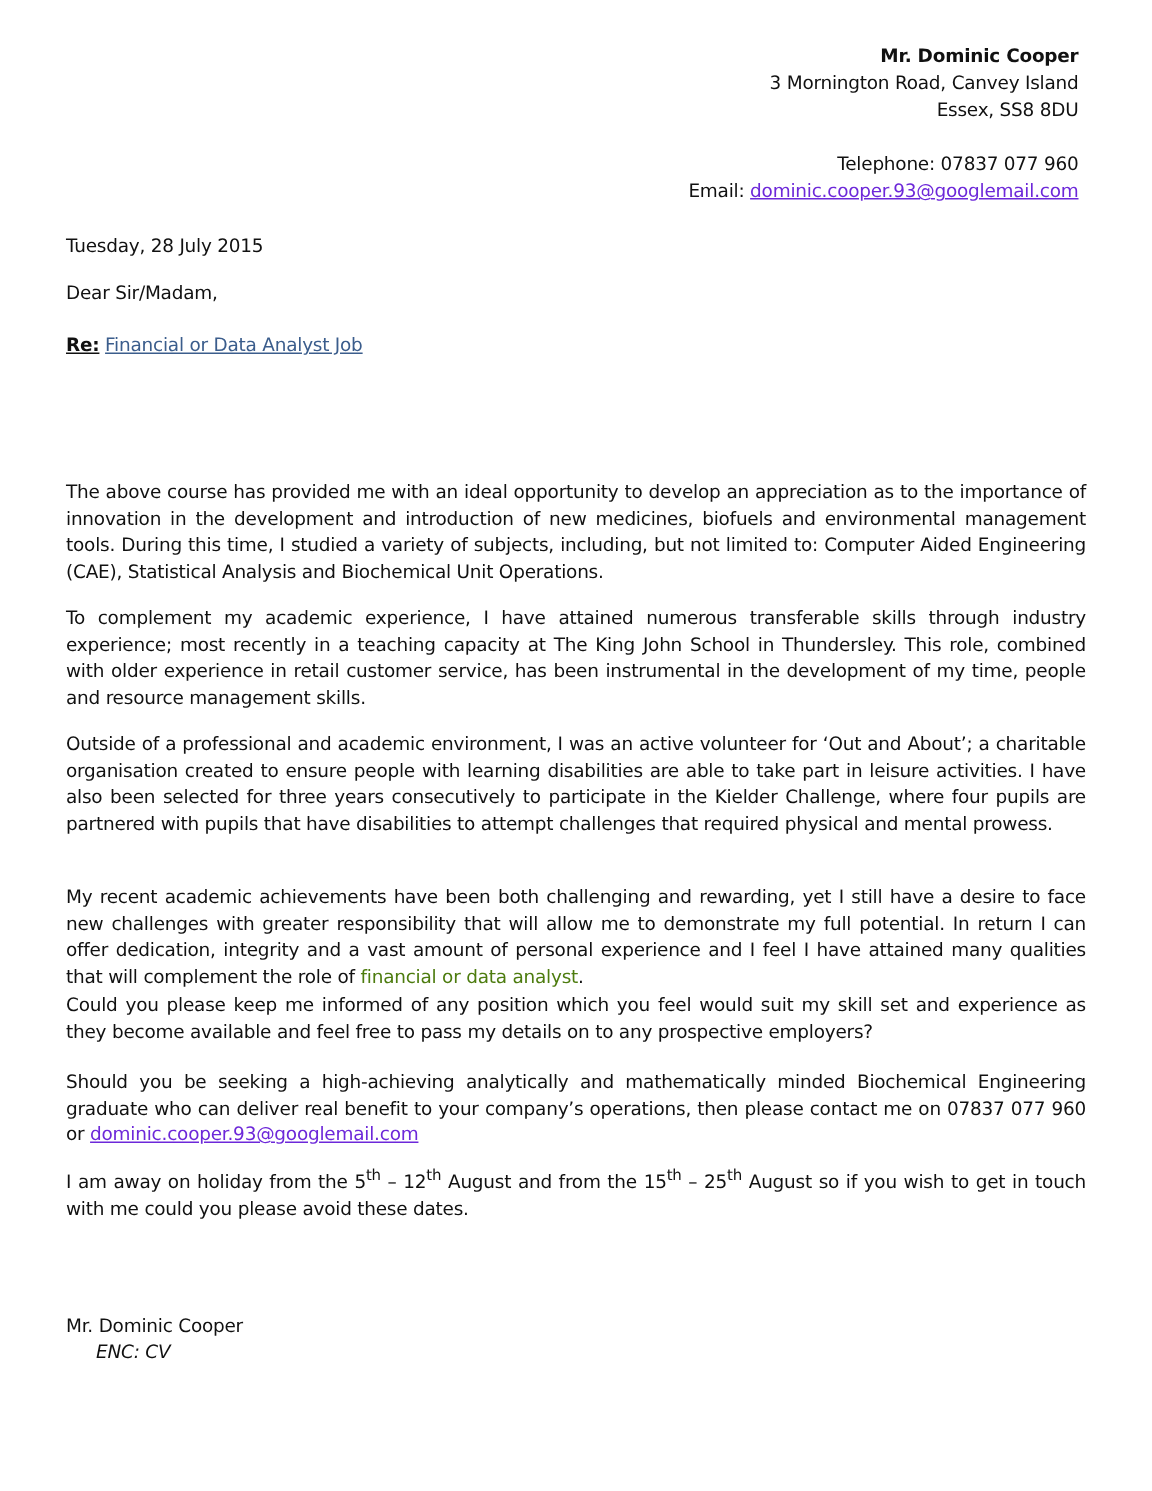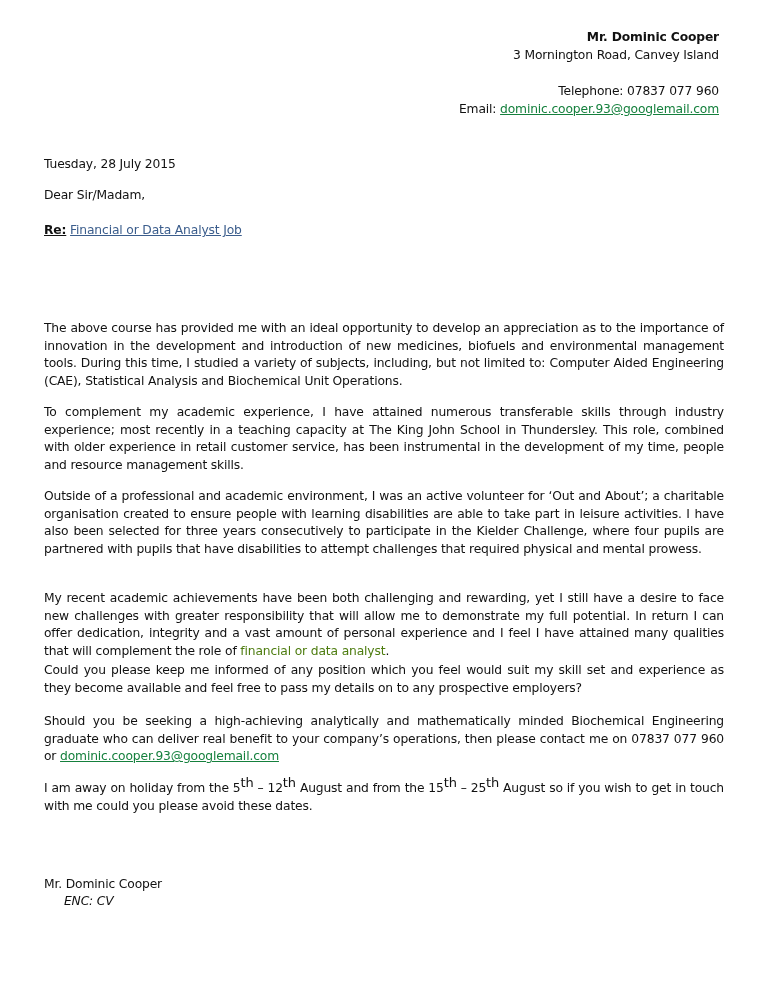--- a/index.html
+++ b/index.html
@@ -25,21 +25,21 @@
       right: 49px;
       top: 28px;
       text-align: right;
       font-size: 12.3px;
       line-height: 18px;
       letter-spacing: -0.15px;
     }
     .sender .name { font-weight: bold; }
     .sender .gap { height: 18px; }
     a.link {
-      color: #15803d;
+      color: #6d28d9;
       text-decoration: underline;
     }
     .body-text {
       position: absolute;
       left: 44px;
       width: 680px;
       font-size: 12.3px;
       line-height: 17.6px;
       letter-spacing: -0.15px;
     }
@@ -56,30 +56,31 @@
     .p3 { top: 404px; }
     .p4 { top: 488px; }
     .p5 { top: 590px; }
     .p6 { top: 662px; }
     .p7 { top: 713px; }
     .p8 { top: 780px; }
     .closing { top: 830px; }
     .signature { top: 876px; }
     .enc { top: 893px; left: 64px; font-style: italic; }
     .highlight { color: #4d7c0f; }
-    sup.ord { font-size: 13px; vertical-align: super; line-height: 0; }
+    sup.ord { font-size: 10px; vertical-align: super; line-height: 0; }
   </style>
 </head>
 <body>
 
 <div class="page">
 
   <div class="sender">
     <div class="name">Mr. Dominic Cooper</div>
     <div>3 Mornington Road, Canvey Island</div>
+    <div>Essex, SS8 8DU</div>
     <div class="gap"></div>
     <div>Telephone: 07837 077 960</div>
     <div>
       <span>Email: </span><a class="link">dominic.cooper.93@googlemail.com</a>
     </div>
   </div>
 
   <div class="body-text date">Tuesday, 28 July 2015</div>
 
   <div class="body-text re">

